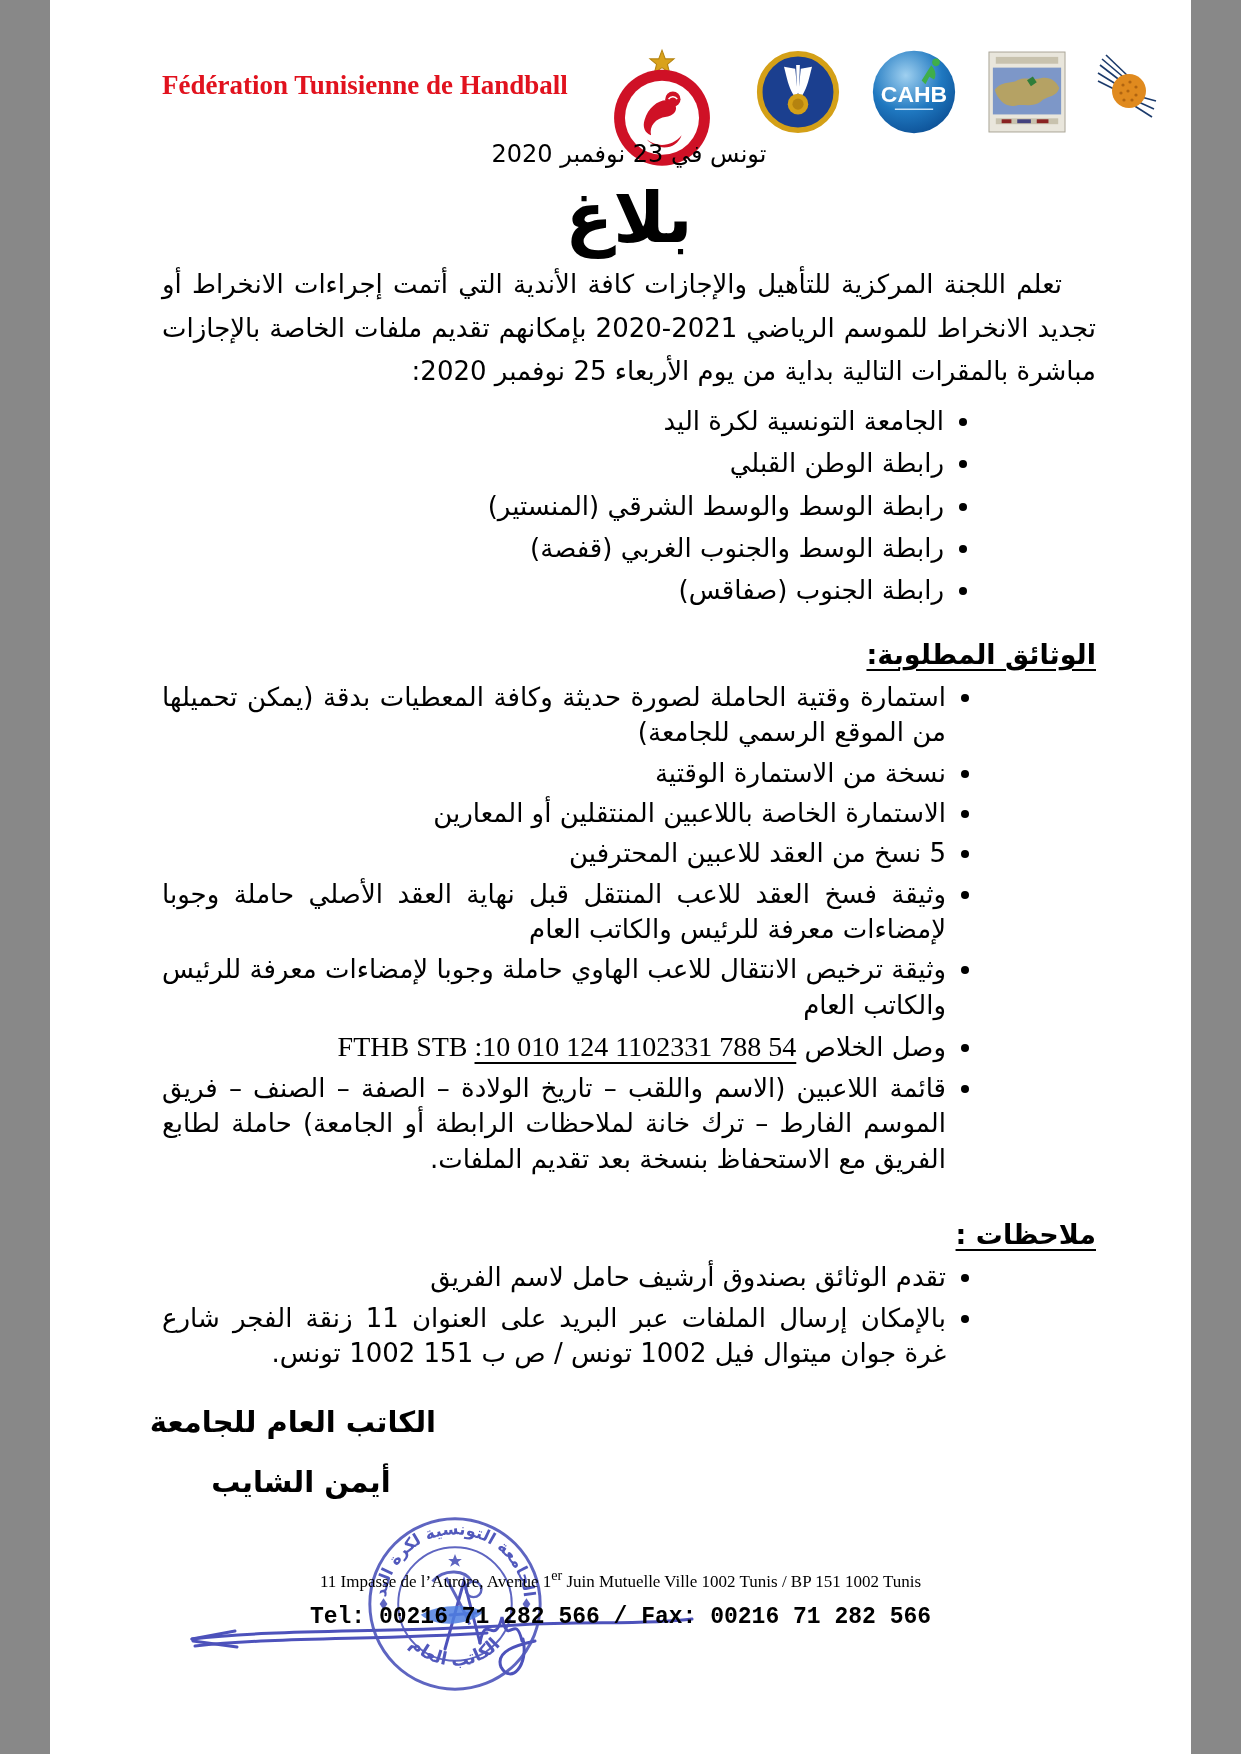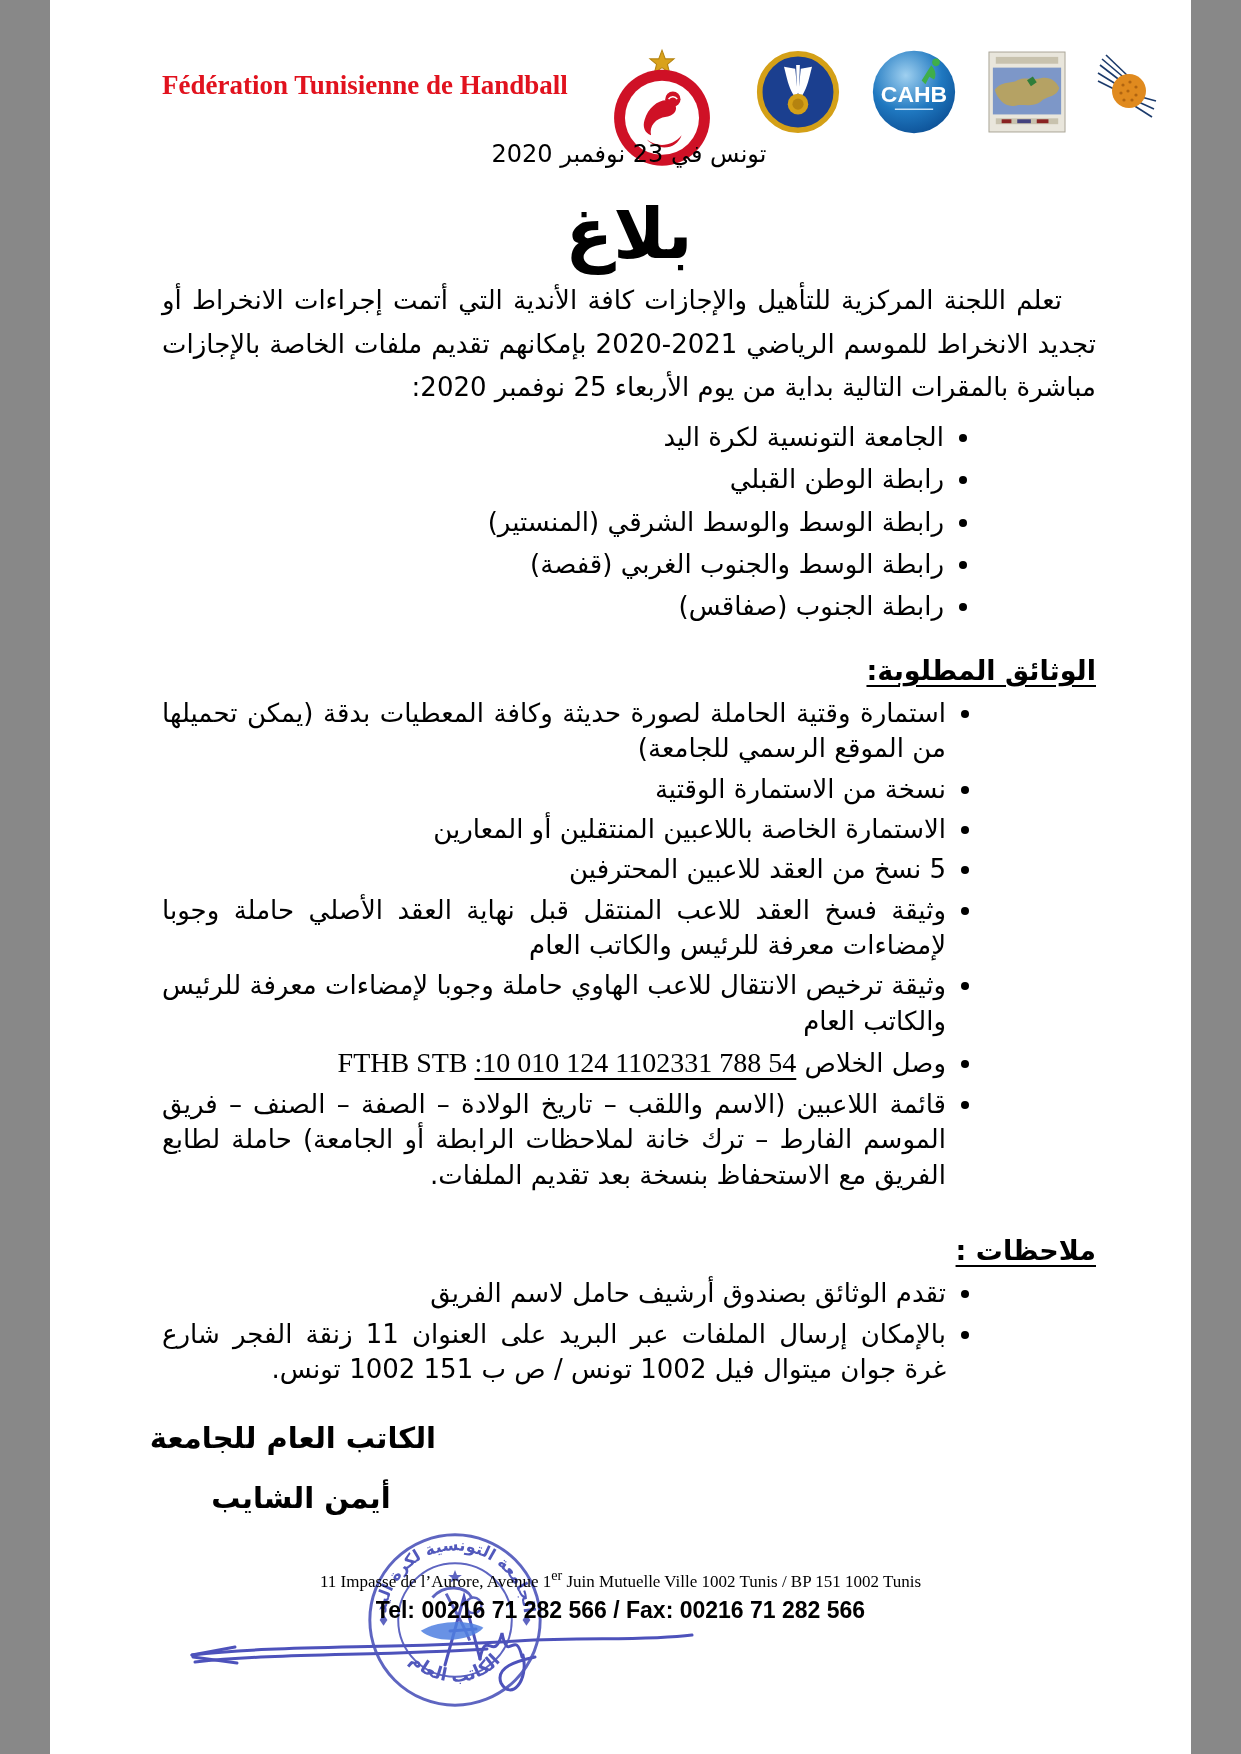--- a/index.html
+++ b/index.html
@@ -26,21 +26,21 @@
   .logo-row svg{display:block;}
 
   .date-line{
     direction:rtl;text-align:center;font-size:24px;margin-top:-34px;
     letter-spacing:.5px;
   }
 
   
   .doc-title{
     text-align:center;font-size:70px;font-weight:bold;direction:rtl;
-    margin:28px 0 6px 0;line-height:1.1;
+    margin:12px 0 6px 0;line-height:1.1;
   }
 
   
   .ar{direction:rtl;}
   .intro{
     font-size:26px;line-height:1.68;text-align:justify;text-indent:34px;
     margin:4px 0 10px 0;
   }
   ul.blist{
     list-style:disc;margin:0;padding:0 150px 0 0;font-size:26px;
@@ -72,21 +72,21 @@
   
   .footer{
     position:absolute;left:0;right:0;top:1565px;text-align:center;
     font-family:"Liberation Serif",serif;
   }
   .f-line1{font-size:17px;}
   .f-line1 .adr{font-style:italic;font-weight:bold;text-decoration:underline;}
   .f-line1 .org{font-weight:bold;text-decoration:underline;letter-spacing:.2px;}
   .f-line2{font-size:17px;margin-top:2px;}
   .f-line3{font-size:17px;}
-  .f-line4{font-family:Liberation Sans, sans-serif;font-weight:bold;font-size:23px;margin-top:5px;}
+  .f-line4{font-family:Liberation Mono, monospace;font-weight:bold;font-size:23px;margin-top:12px;}
   .f-line5{font-family:"Liberation Sans",sans-serif;font-weight:bold;font-size:23px;margin-top:2px;}
   .weblink{color:#0000c8;text-decoration:underline;text-underline-offset:3px;}
   .email{color:#31639c;text-decoration:none;}
 </style>
 </head>
 <body>
 
 <div class="page">
   <div class="inner">
 

